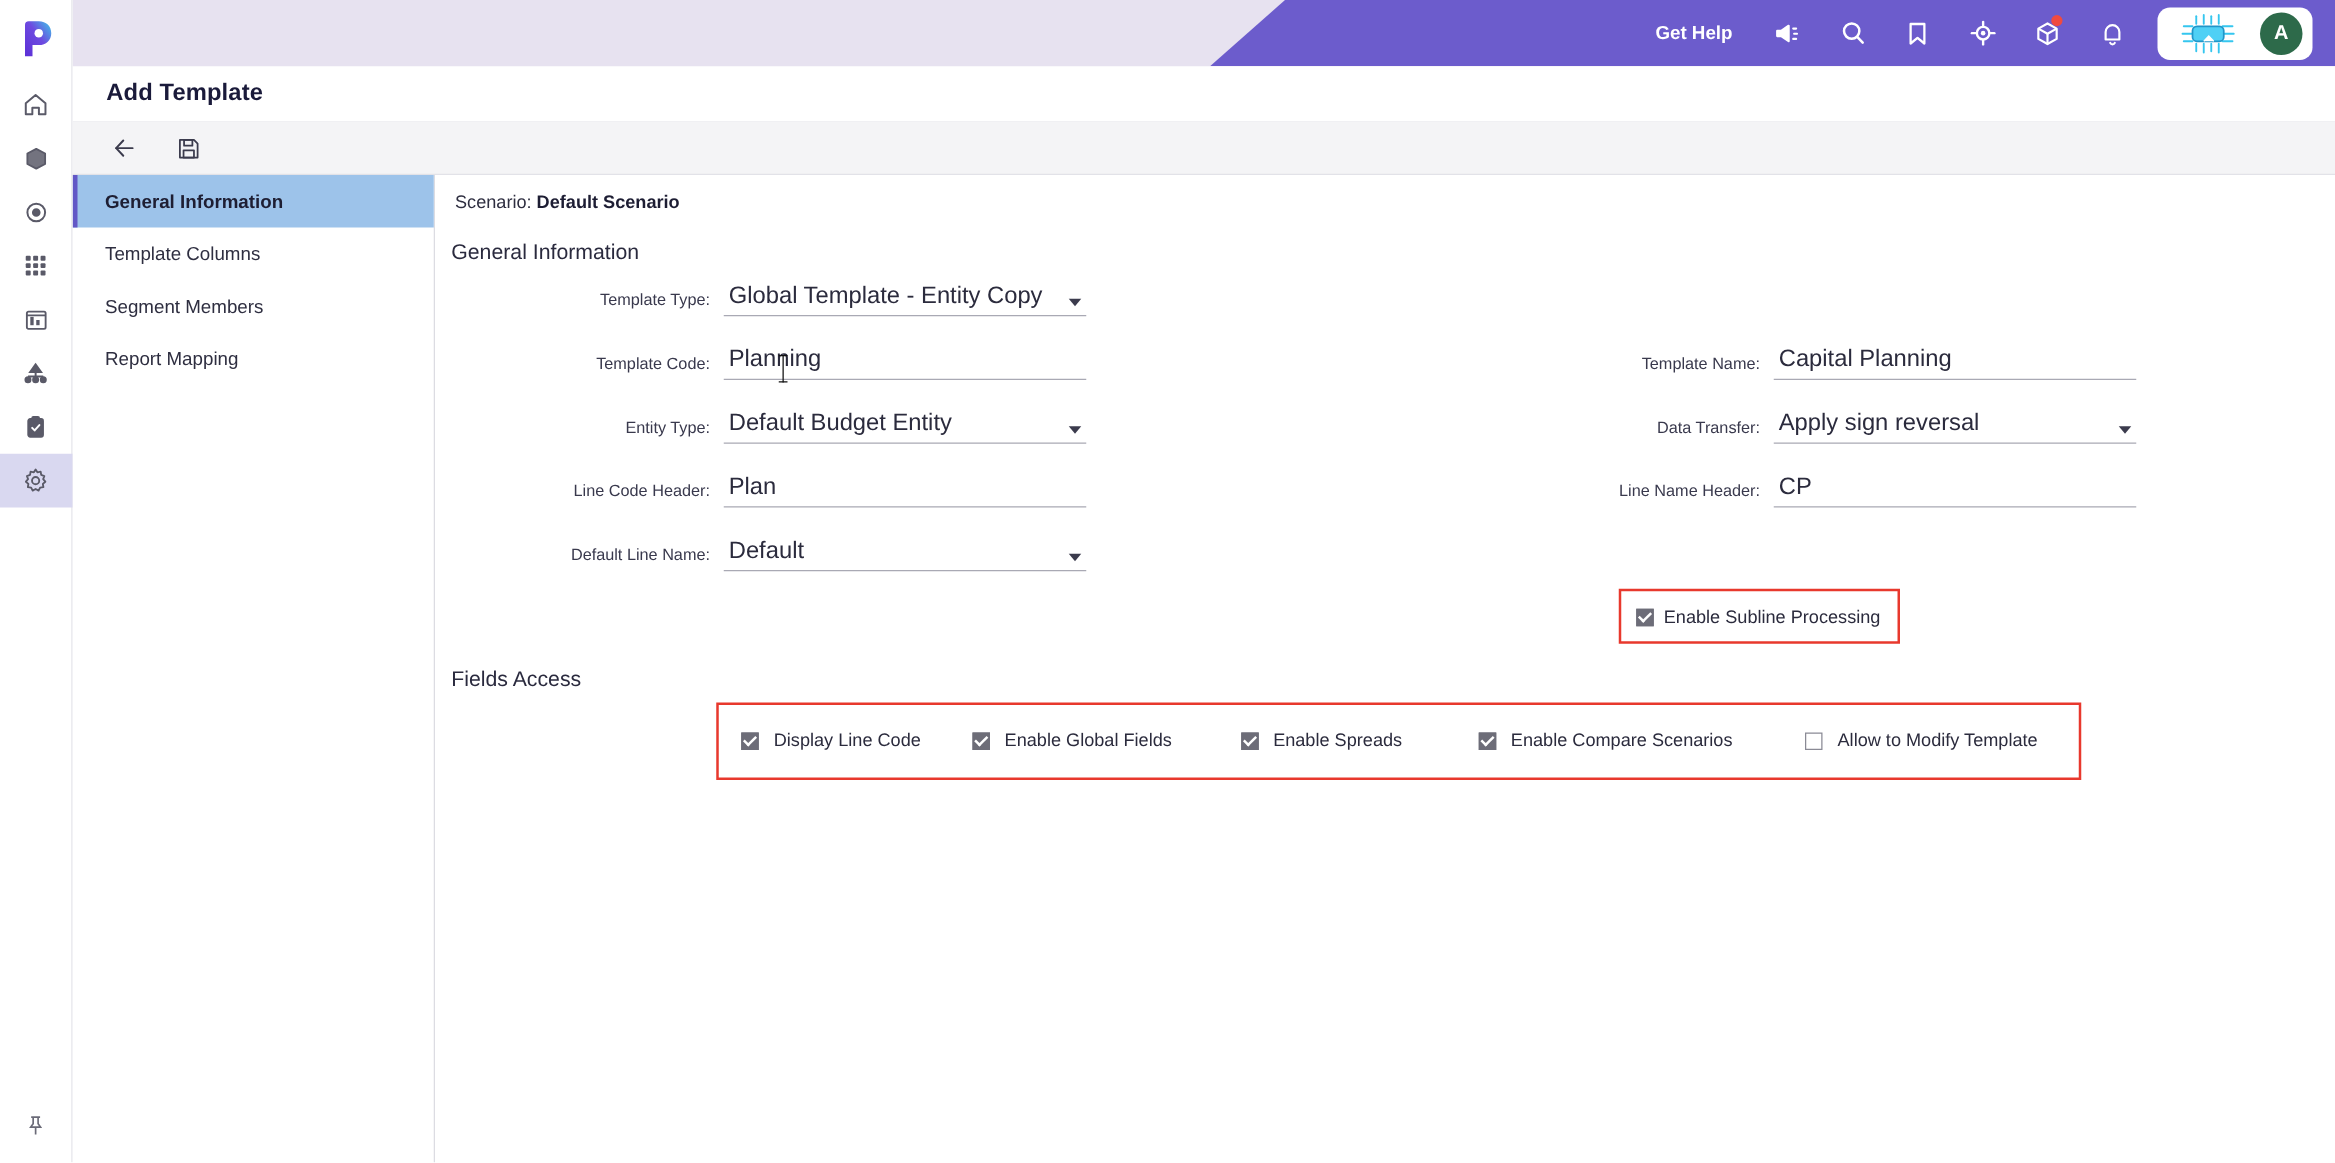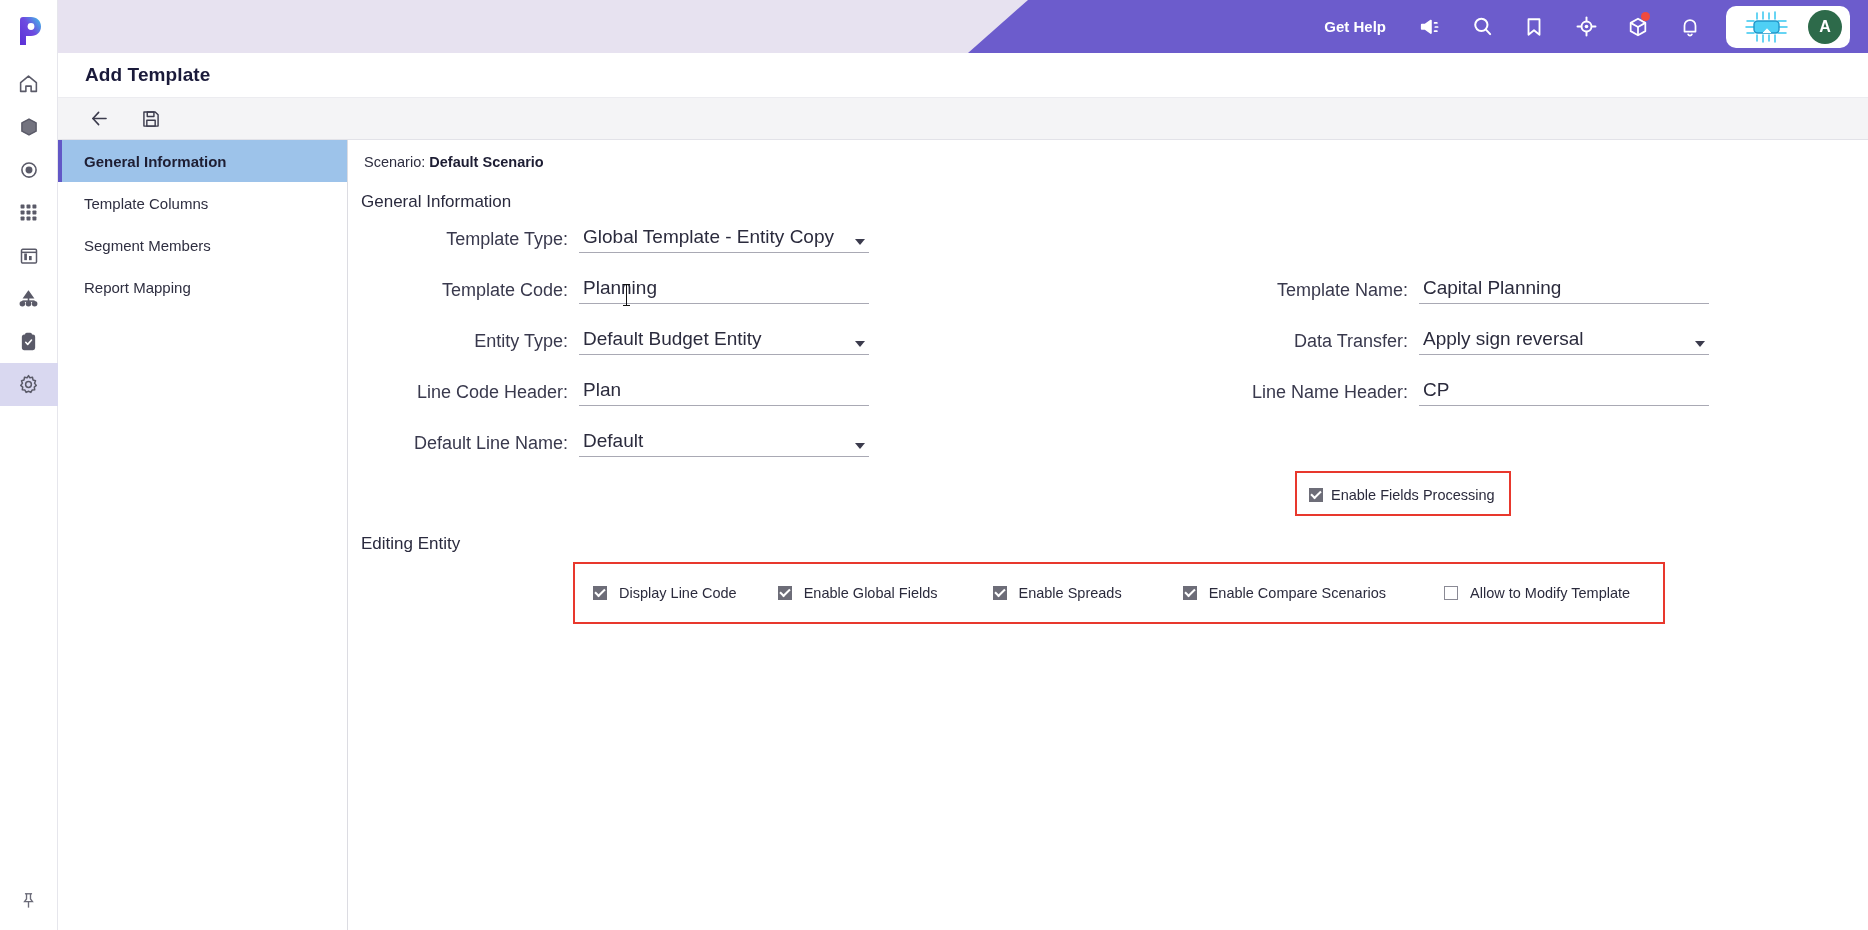--- a/index.html
+++ b/index.html
@@ -162,21 +162,21 @@
   }
   .frow {
     display: flex; align-items: flex-start;
     height: 51px;
   }
   .col-left, .col-right { display: flex; align-items: center; }
   .col-left { width: 580px; }
   .col-right { width: 600px; margin-left: 310px; }
 
   .flabel {
-    font-size: 18px; color: #39394d;
+    font-size: 13px; color: #39394d;
     text-align: right;
     white-space: nowrap;
   }
   .col-left .flabel { width: 230px; padding-right: 11px; }
   .col-right .flabel { width: 180px; padding-right: 11px; }
 
   .fctrl {
     position: relative;
     border-bottom: 1px solid #a9a9b4;
     height: 27px;
@@ -549,25 +549,25 @@
           </div>
         </div>
       </div>
 
     </div>
   </div>
 
   <div class="subline-wrap redbox">
     <label class="cb">
       <span class="cb-box checked"></span>
-      <span class="cb-label">Enable Fields Processing</span>
+      <span class="cb-label">Enable Subline Processing</span>
     </label>
   </div>
 
-  <div class="editing-title">Editing Entity</div>
+  <div class="editing-title">Fields Access</div>
 
   <div class="access-wrap redbox">
     <div class="access-inner">
       <label class="cb access-cell">
         <span class="cb-box checked"></span>
         <span class="cb-label">Display Line Code</span>
       </label>
       <span class="access-gap-a"></span>
       <label class="cb access-cell">
         <span class="cb-box checked"></span>

